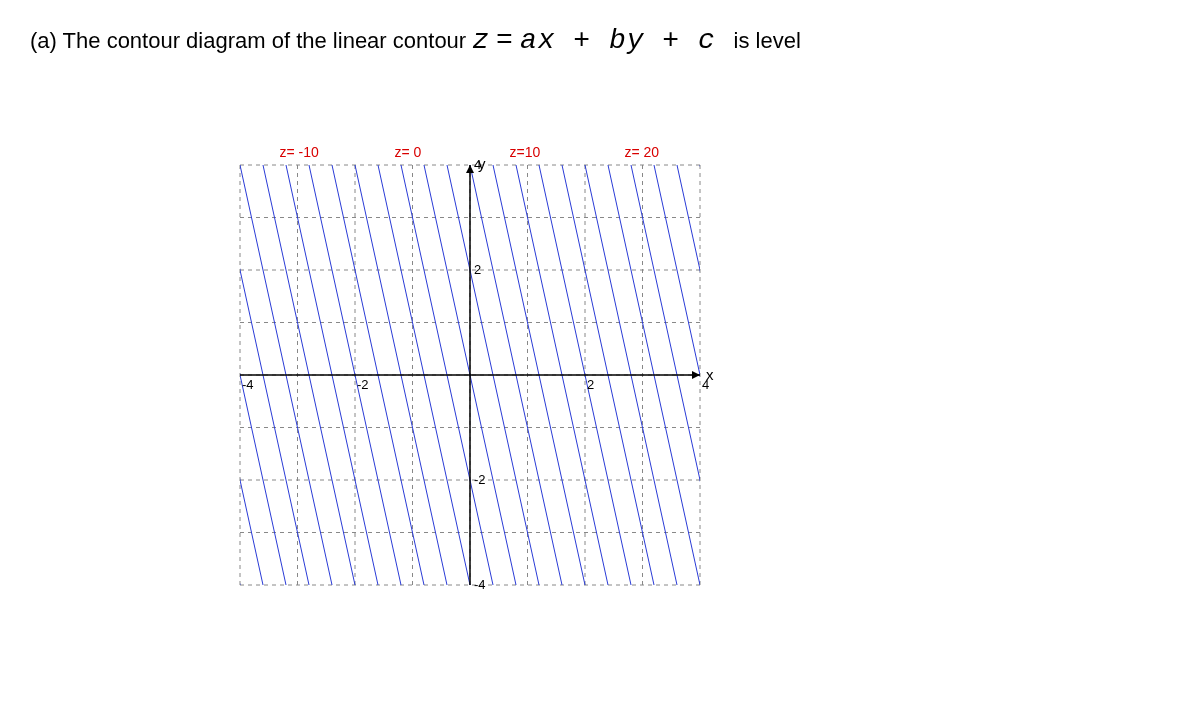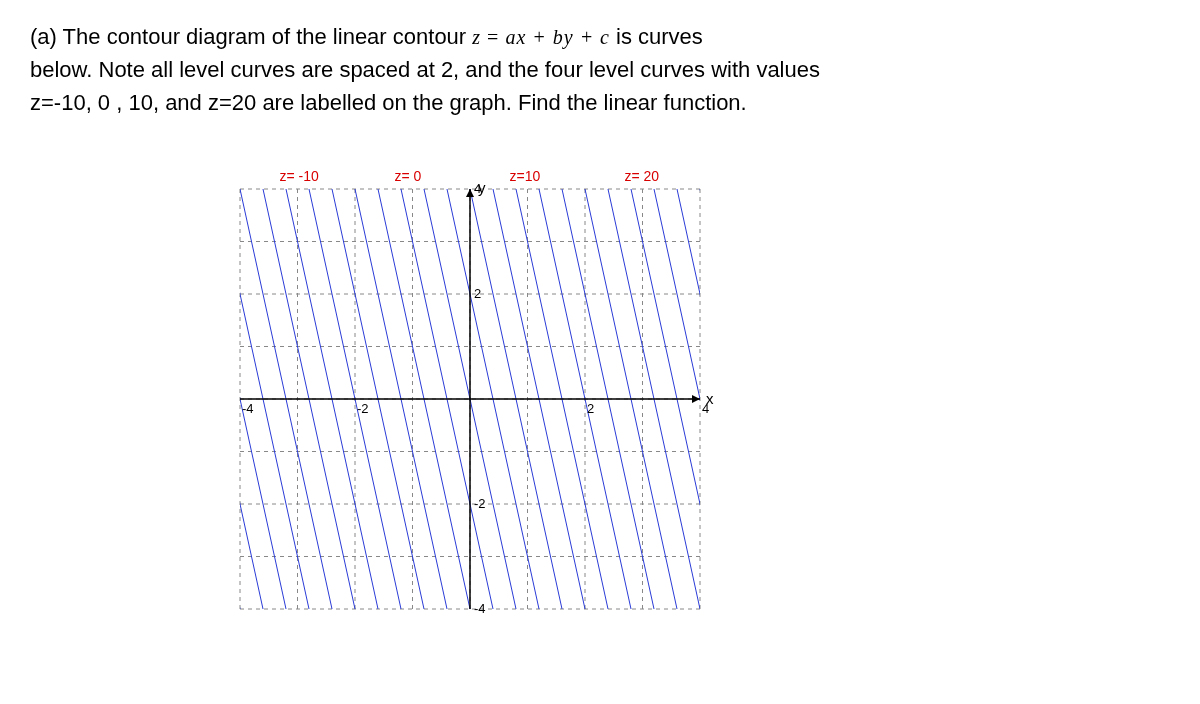--- a/index.html
+++ b/index.html
@@ -8,23 +8,23 @@
     font-family: Arial, Helvetica, sans-serif;
     background: #fff;
     color: #000;
     font-size: 22px;
     line-height: 1.5;
   }
   .question-text {
     max-width: 1100px;
   }
   .math {
-    font-family: Liberation Serif, serif;
+    font-family: Liberation Mono, monospace;
     font-style: italic;
-    font-size: 20px;
+    font-size: 28px;
     letter-spacing: 1px;
   }
   .math .op {
     font-style: normal;
     padding: 0 6px;
   }
   .chart-wrap {
     margin-top: 30px;
     margin-left: 170px;
   }
@@ -62,23 +62,22 @@
 </style>
 </head>
 <body>
 
 <div class="question-text">
   <span>(a)</span>
   <span>The contour diagram of the linear contour </span>
   <span class="math">
     <span>z</span><span class="op">=</span><span>ax + by + c</span>
   </span>
-  <span> is curves</span><br>
-  <span>below. Note all level curves are spaced at 2, and the four level curves with values</span><br>
-  <span>z=-10, 0 , 10, and z=20 are labelled on the graph. Find the linear function.</span>
+  <span> is level</span><br>
+  <br>
 </div>
 
 <div class="chart-wrap">
 <svg id="contour-svg" width="560" height="500" viewBox="0 0 560 500">
       <clipPath id="clip">
         <rect x="40" y="40" width="460" height="420"></rect>
       </clipPath>
       <line x1="40" y1="460" x2="40" y2="40" class="grid-dash"></line>
       <line x1="97.5" y1="460" x2="97.5" y2="40" class="grid-dash"></line>
       <line x1="155" y1="460" x2="155" y2="40" class="grid-dash"></line>

